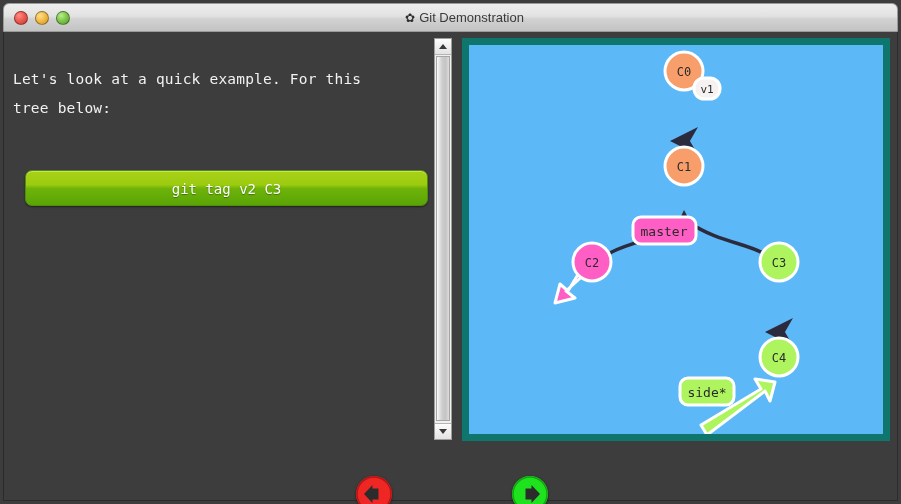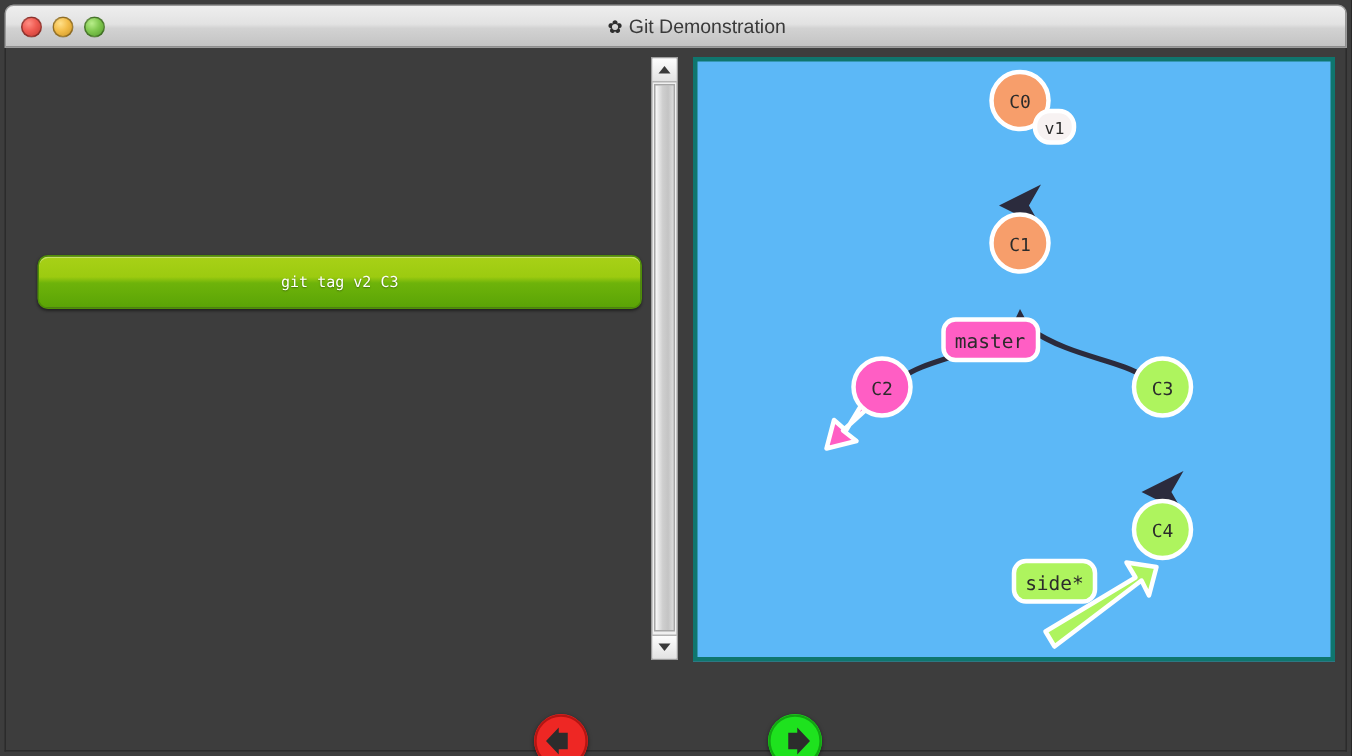--- a/index.html
+++ b/index.html
@@ -96,21 +96,21 @@
     left: 21px;
     top: 138px;
     width: 403px;
     height: 36px;
     border-radius: 7px;
     background: linear-gradient(to bottom, #a8d117 0%, #9ccb10 40%, #6eb30a 52%, #5aa406 100%);
     border: 1px solid #4e8f06;
     box-shadow: 0 1px 2px rgba(0,0,0,.45), inset 0 1px 0 rgba(255,255,255,.35);
     color: #ffffff;
     font-family: "DejaVu Sans Mono", monospace;
-    font-size: 10px;
+    font-size: 14px;
     text-align: center;
     line-height: 36px;
     box-sizing: border-box;
     text-shadow: 0 1px 1px rgba(0,0,0,.35);
     cursor: pointer;
   }
   
   .scrollbar {
     position: absolute;
     left: 430px;
@@ -155,21 +155,21 @@
     cursor: pointer;
   }
   
   .canvas {
     position: absolute;
     left: 458px;
     top: 6px;
     width: 428px;
     height: 403px;
     background: #5cb8f7;
-    border: 3px solid #0f766e;
+    border: 7px solid #0f766e;
     box-sizing: border-box;
     overflow: hidden;
   }
   .canvas svg { display: block; }
   
   .nav-btn {
     position: absolute;
     width: 36px;
     height: 36px;
     border-radius: 50%;
@@ -191,20 +191,24 @@
       <div class="light green"></div>
     </div>
     <div class="title-text">
       <span class="title-icon">✿</span><span>Git Demonstration</span>
     </div>
   </div>
 
   <div class="content">
 
     <div class="left-pane">
+      <div class="dialog-text">
+        <div>Let's look at a quick example. For this</div>
+        <div>tree below:</div>
+      </div>
       <div class="cmd-button">git tag v2 C3</div>
     </div>
 
     <div class="scrollbar">
       <div class="sb-arrow up">
         <div class="tri"></div>
       </div>
       <div class="sb-thumb"></div>
       <div class="sb-arrow down">
         <div class="tri"></div>

